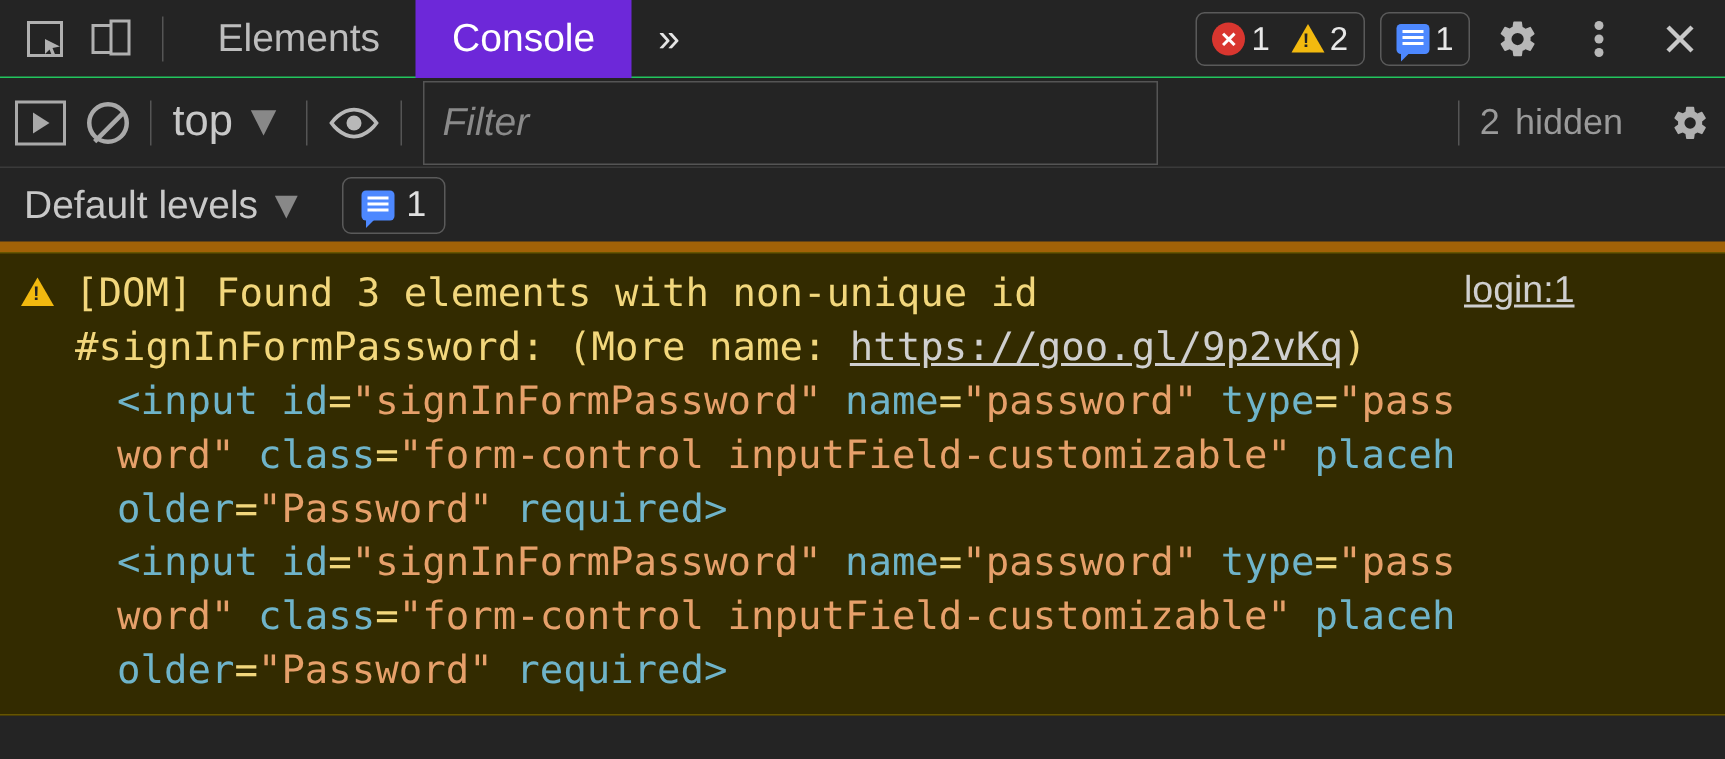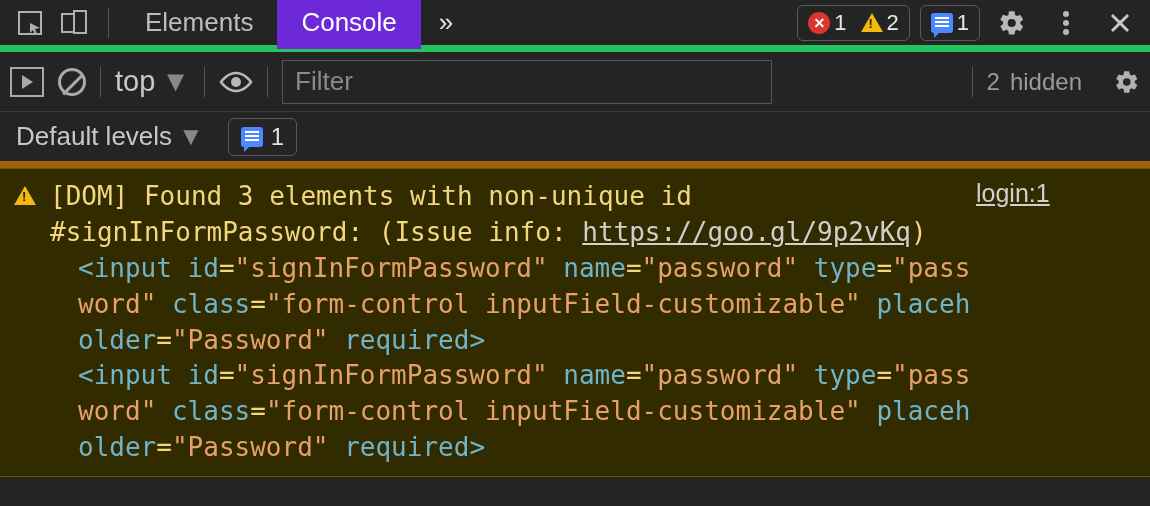--- a/index.html
+++ b/index.html
@@ -8,21 +8,21 @@
     font-family: "Helvetica Neue", Arial, sans-serif;
     background: #242424;
     color: #c8c8c8;
     font-size: 24px;
   }
   .hbar { display: flex; align-items: center; }
 
   
   .toolbar {
     height: 52px;
-    border-bottom: 7px solid #22c55e;
+    border-bottom: 1px solid #22c55e;
     padding: 0 8px;
     gap: 0;
   }
   .tb-icon { width: 44px; height: 44px; display: flex; align-items: center; justify-content: center; color: #b0b0b0; cursor: pointer; }
   .divider { width: 1px; height: 30px; background: #555; margin: 0 12px; }
 
   .tab { padding: 0 24px; height: 52px; display: flex; align-items: center; cursor: pointer; font-size: 26px; }
   .tab.inactive { color: #bdbdbd; }
   .tab.active { background: #6d28d9; color: #fff; font-weight: 500; }
   .chev { color: #e6e6e6; font-size: 26px; padding: 0 18px; cursor: pointer; }
@@ -53,26 +53,27 @@
   .icon-frame { width:34px; height:30px; border:2px solid #a9a9a9; display:flex; align-items:center; justify-content:center; cursor:pointer; }
   .tri-play { width:0;height:0;border-top:7px solid transparent;border-bottom:7px solid transparent;border-left:11px solid #a9a9a9;}
   .no-symbol { width:28px; height:28px; border:3px solid #a9a9a9; border-radius:50%; position:relative; cursor:pointer;}
   .no-symbol::after { content:""; position:absolute; width:28px; height:3px; background:#a9a9a9; top:12px; left:-2px; transform:rotate(-45deg);}
   .divider2 { width:1px; height:30px; background:#555; }
   .context { display:flex; align-items:center; gap:6px; cursor:pointer; color:#c8c8c8; font-size:29px;}
   .context .dd { color:#888; }
   .eye {cursor:pointer;}
   .filter-input {
     flex: 0 0 490px;
-    height: 44px;
+    height: 56px;
     border: 1px solid #555;
     background: transparent;
     color: #86efac;
     font-size: 26px;
     padding: 0 12px;
+    font-style: italic;
   }
   .filter-input::placeholder { color:#8a8a8a; }
   .spacer { flex:1; }
   .hidden-txt { color:#9a9a9a; font-size:24px; display:flex; align-items:center;}
   .gear2 { color:#b0b0b0; margin-left:18px; cursor:pointer; }
 
   
   .toolbar3 {
     height: 56px;
     border-bottom: 7px solid #a16207;
@@ -217,21 +218,21 @@
   </div>
 </div>
 
 <div class="logrow">
   <div class="icon-col">
     <span class="tri"><span class="ex">!</span></span>
   </div>
   <div class="msg-col">
     <span class="line1">
       <span class="y">[DOM]</span>
-      <span class="y"> </span><span class="y">Found 3 elements with non-unique id </span><span class="y">#signInFormPassword</span><span class="y">: (Issue info: </span><span class="lk">https://goo.gl/9p2vKq</span><span class="y">)</span>
+      <span class="y"> </span><span class="y">Found 3 elements with non-unique id </span><span class="y">#signInFormPassword</span><span class="y">: (More name: </span><span class="lk">https://goo.gl/9p2vKq</span><span class="y">)</span>
     </span>
 
     <span class="elblock">
       <span class="aq">&lt;input </span><span class="aq">id</span><span class="y">=</span><span class="or">"</span><span class="or">signInFormPassword</span><span class="or">"</span><span> </span><span class="aq">name</span><span class="y">=</span><span class="or">"</span><span class="or">password</span><span class="or">"</span><span> </span><span class="aq">type</span><span class="y">=</span><span class="or">"</span><span class="or">password</span><span class="or">"</span><span> </span><span class="aq">class</span><span class="y">=</span><span class="or">"</span><span class="or">form-control inputField-customizable</span><span class="or">"</span><span> </span><span class="aq">placeholder</span><span class="y">=</span><span class="or">"</span><span class="or">Password</span><span class="or">"</span><span> </span><span class="aq">required</span><span class="aq">&gt;</span>
     </span>
 
     <span class="elblock">
       <span class="aq">&lt;input </span><span class="aq">id</span><span class="y">=</span><span class="or">"</span><span class="or">signInFormPassword</span><span class="or">"</span><span> </span><span class="aq">name</span><span class="y">=</span><span class="or">"</span><span class="or">password</span><span class="or">"</span><span> </span><span class="aq">type</span><span class="y">=</span><span class="or">"</span><span class="or">password</span><span class="or">"</span><span> </span><span class="aq">class</span><span class="y">=</span><span class="or">"</span><span class="or">form-control inputField-customizable</span><span class="or">"</span><span> </span><span class="aq">placeholder</span><span class="y">=</span><span class="or">"</span><span class="or">Password</span><span class="or">"</span><span> </span><span class="aq">required</span><span class="aq">&gt;</span>
     </span>
   </div>

